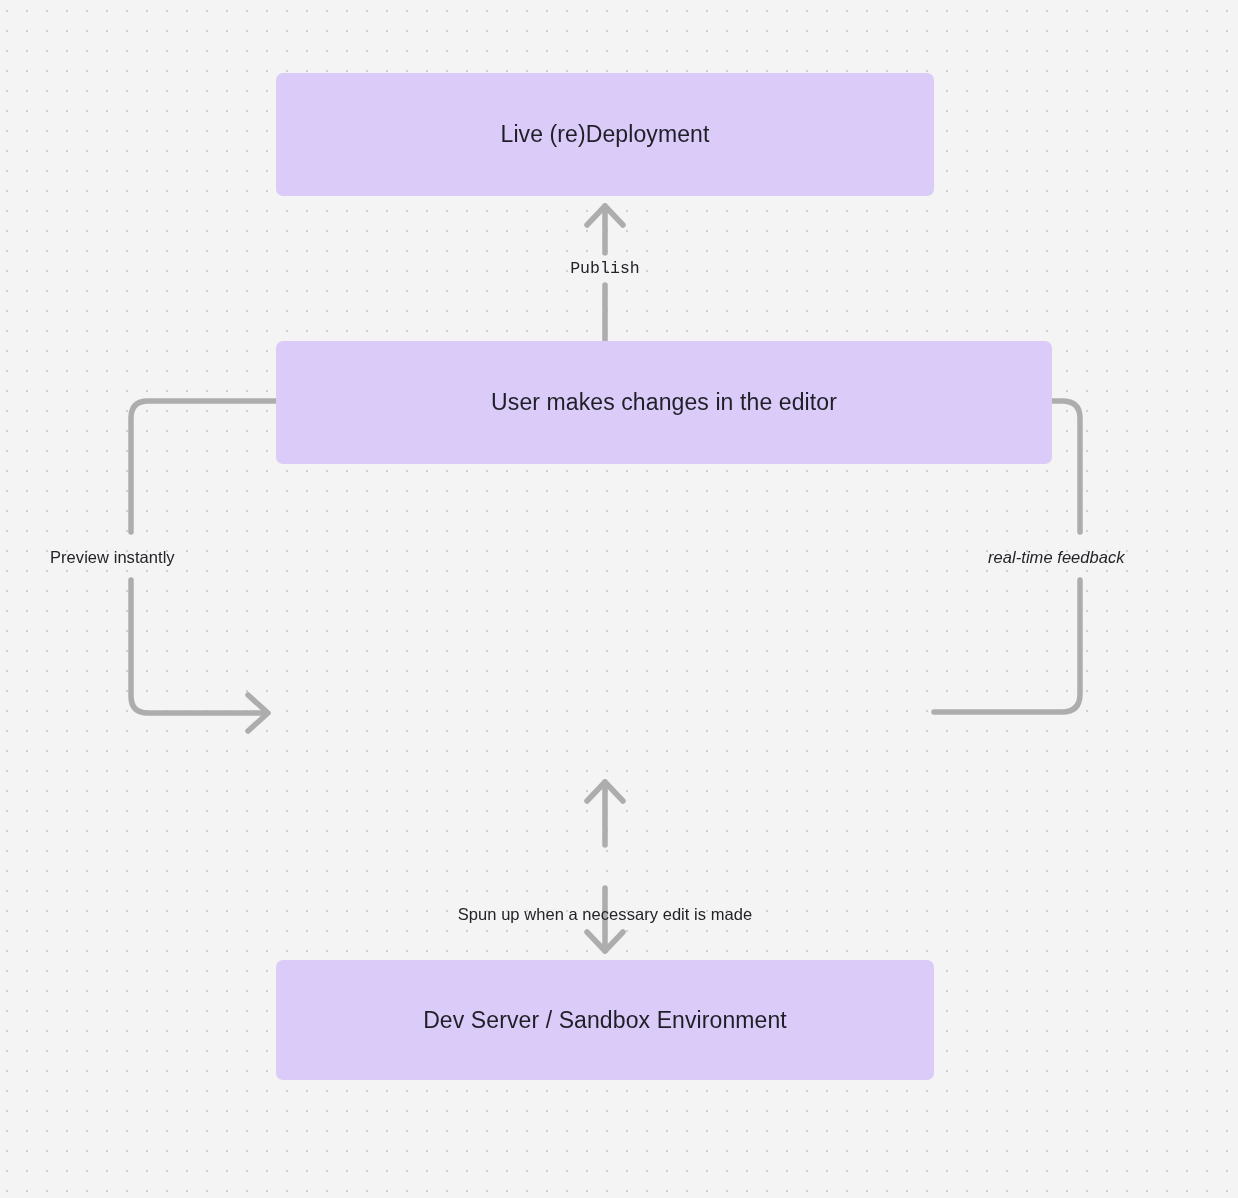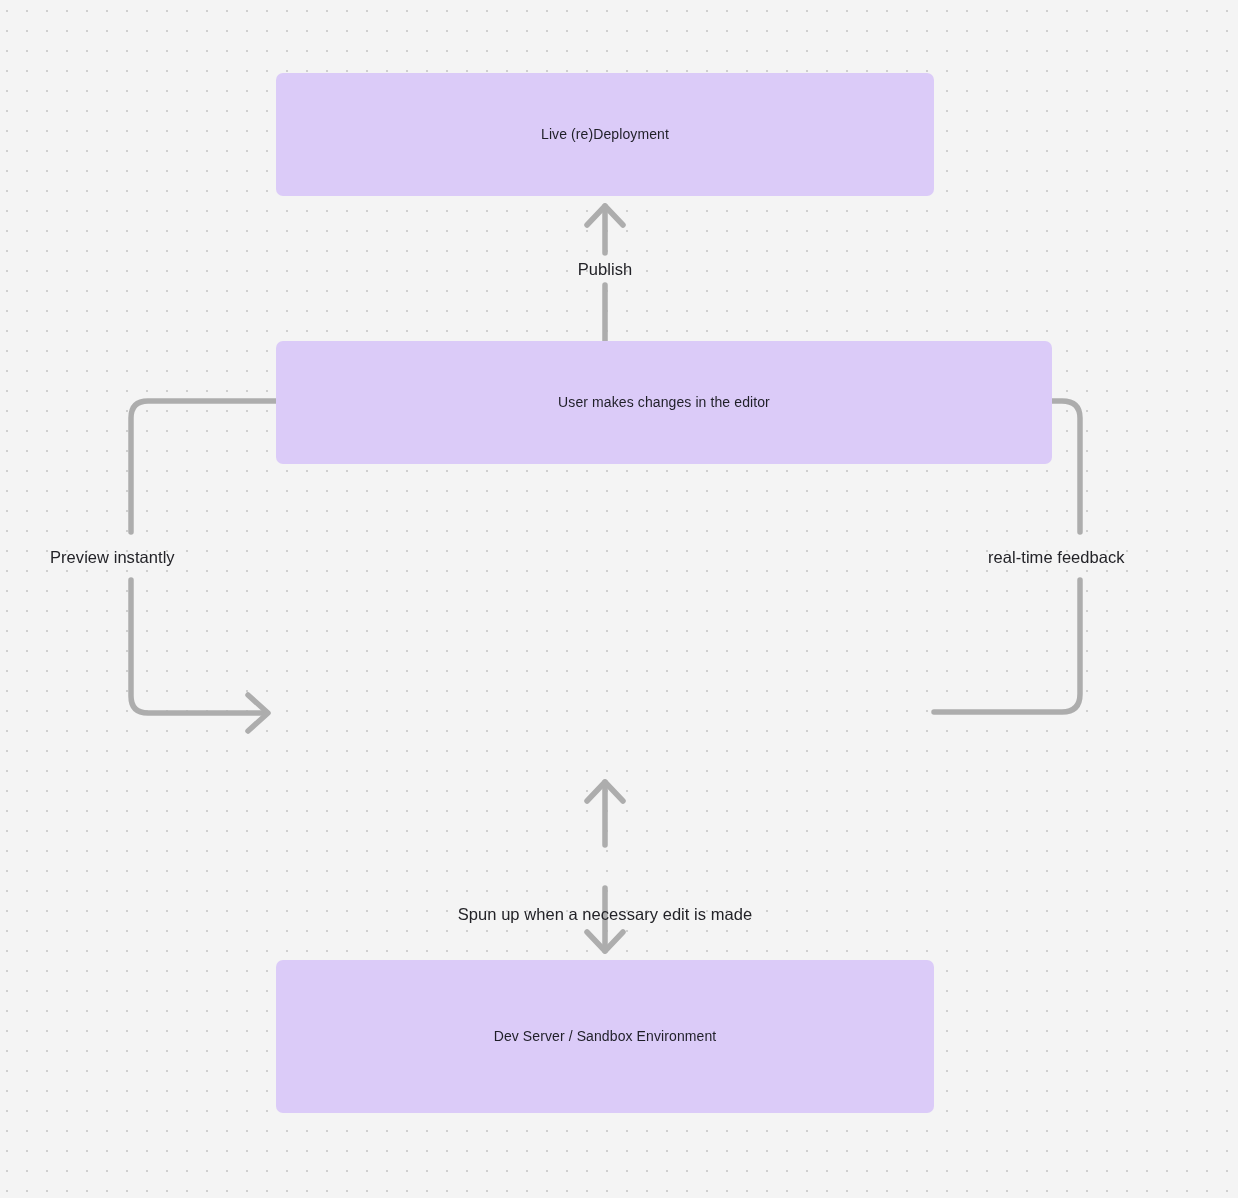--- a/index.html
+++ b/index.html
@@ -32,21 +32,21 @@
   .node {
     position: absolute;
     background: #dbcbf8;
     border-radius: 7px;
     display: flex;
     align-items: center;
     justify-content: center;
     box-sizing: border-box;
   }
   .node-label {
-    font-size: 14px;
+    font-size: 23px;
     color: #1f1f28;
     letter-spacing: 0.1px;
     text-align: center;
     line-height: 1.25;
     white-space: nowrap;
   }
   .edge-label {
     position: absolute;
     font-size: 16.5px;
     color: #232328;
@@ -99,25 +99,25 @@
 
   <div class="node" style="left:276px; top:73px; width:658px; height:123px;">
     <span class="node-label">Live (re)Deployment</span>
   </div>
 
   <div class="node" style="left:276px; top:341px; width:776px; height:123px;">
     <span class="node-label">User makes changes in the editor</span>
   </div>
 
 
-  <div class="node" style="left:276px; top:960px; width:658px; height:153px;">
+  <div class="node" style="left:276px; top:960px; width:658px; height:120px;">
     <span class="node-label">Dev Server / Sandbox Environment</span>
   </div>
 
-  <div class="edge-label center" style="left:605px; top:269px;">Publish</div>
+  <div class="edge-label center" style="left:605px; top:269px;font-family:Liberation Mono, monospace;">Publish</div>
 
   <div class="edge-label anchor-left" style="left:50px; top:557px;">Preview instantly</div>
 
-  <div class="edge-label anchor-left" style="left:988px; top:557px;">real-time feedback</div>
+  <div class="edge-label anchor-left" style="left:988px; top:557px;font-style:italic;">real-time feedback</div>
 
   <div class="edge-label center" style="left:605px; top:866px;margin-top:48px;">Spun up when a necessary edit is made</div>
 
 </div>
 
 </body></html>

